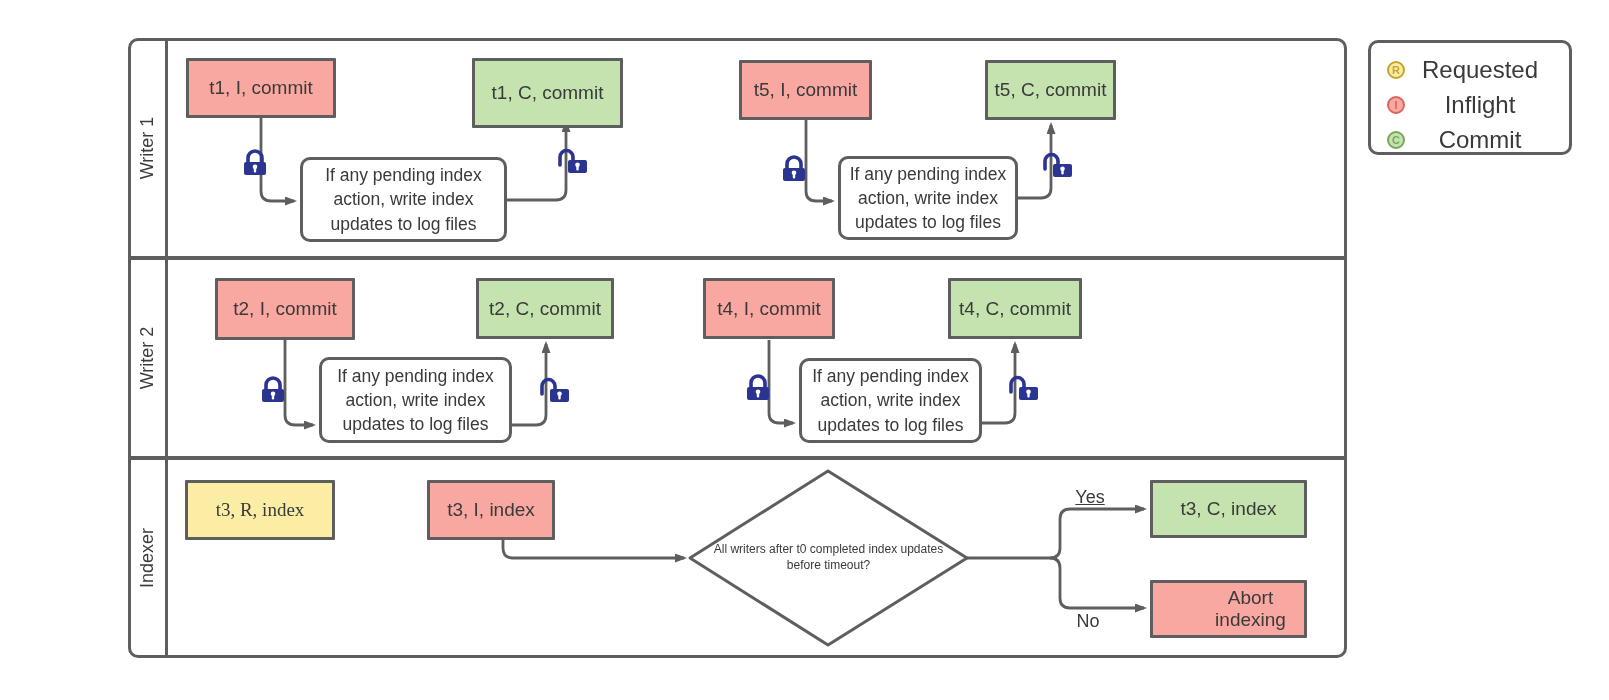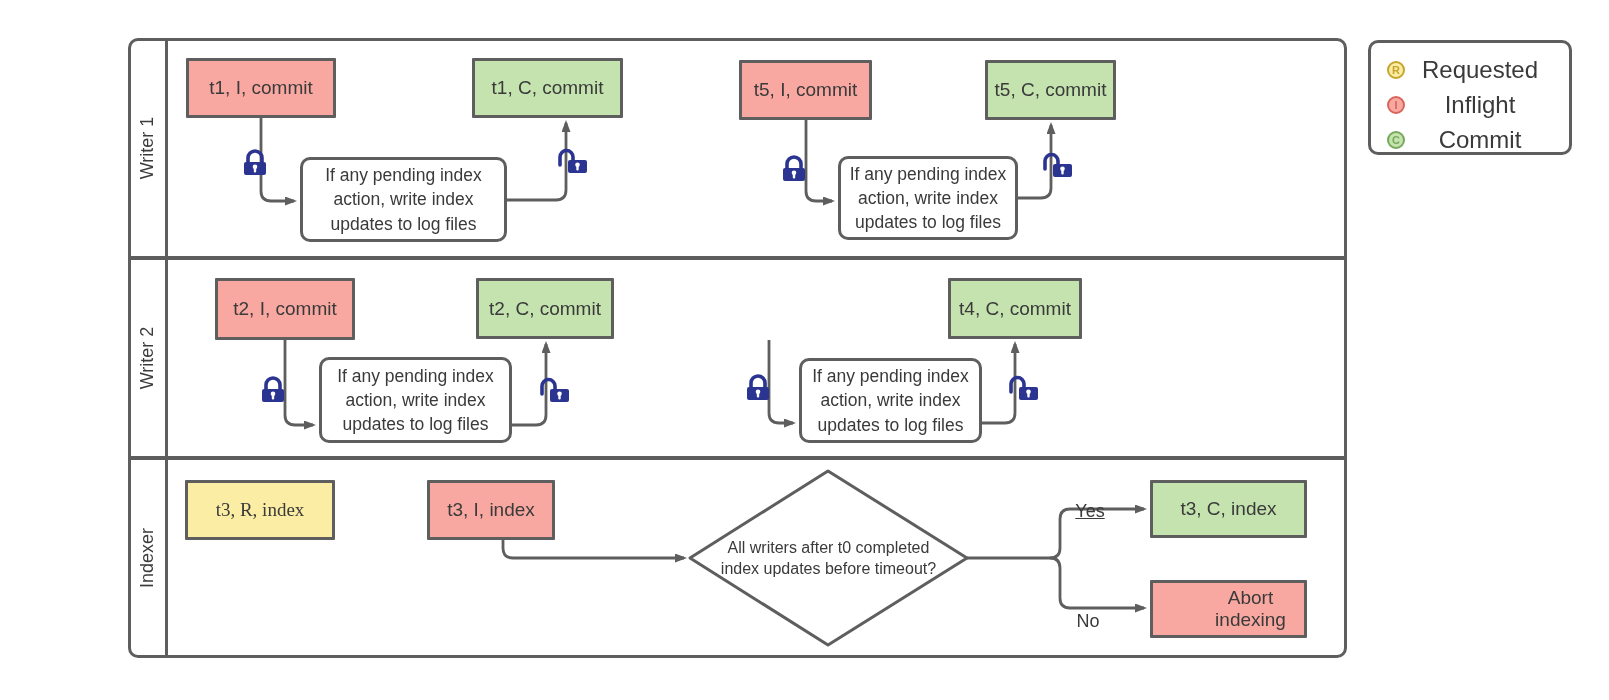--- a/index.html
+++ b/index.html
@@ -30,43 +30,43 @@
 
   
   .node{position:absolute;z-index:2;border:3px solid var(--c-border);border-radius:1px;
     box-sizing:border-box;display:flex;align-items:center;justify-content:center;
     text-align:center;font-size:19px;color:var(--c-text);}
   .fill-i{background:var(--c-inflight);} .fill-c{background:var(--c-commit);}
   .fill-r{background:var(--c-requested);font-family:Liberation Serif, serif;} .fill-w{background:#ffffff;}
   .proc{font-size:17.5px;line-height:1.38;border-radius:10px;padding:6px 3px;}
 
   .n-t1i{left:186px;top:58px;width:150px;height:60px;}
-  .n-t1c{left:472px;top:58px;width:151px;height:60px;}
+  .n-t1c{left:472px;top:58px;width:151px;height:70px;}
   .n-p1{left:300px;top:157px;width:207px;height:85px;}
   .n-t5i{left:739px;top:60px;width:133px;height:60px;}
   .n-t5c{left:985px;top:60px;width:131px;height:60px;}
   .n-p2{left:838px;top:156px;width:180px;height:84px;}
   .n-t2i{left:215px;top:278px;width:140px;height:62px;}
   .n-t2c{left:476px;top:278px;width:138px;height:61px;}
   .n-p3{left:319px;top:357px;width:193px;height:86px;}
   .n-t4i{left:703px;top:278px;width:132px;height:61px;}
   .n-t4c{left:948px;top:278px;width:134px;height:61px;}
   .n-p4{left:799px;top:358px;width:183px;height:85px;}
   .n-t3r{left:185px;top:480px;width:150px;height:60px;}
   .n-t3i{left:427px;top:480px;width:128px;height:60px;}
   .n-t3c{left:1150px;top:480px;width:157px;height:58px;}
   .n-abort{left:1150px;top:580px;width:157px;height:58px;padding-left:44px;}
 
   .diamond-text{position:absolute;z-index:2;left:712px;top:512px;width:233px;height:92px;
     display:flex;align-items:center;justify-content:center;text-align:center;
-    font-size:16px;line-height:1.32;color:var(--c-text);}
+    font-size:12px;line-height:1.32;color:var(--c-text);}
 
   .branch-label{position:absolute;z-index:2;width:44px;text-align:center;
     font-size:18px;color:var(--c-text);}
-  .bl-yes{left:1068px;top:501px;text-decoration:underline;} .bl-no{left:1066px;top:611px;}
+  .bl-yes{left:1068px;top:487px;text-decoration:underline;} .bl-no{left:1066px;top:611px;}
 
   
   .legend{position:absolute;left:1368px;top:40px;width:204px;height:115px;
     border:3px solid var(--c-border);border-radius:10px;box-sizing:border-box;
     background:#fff;padding:13px 14px 0 16px;display:flex;flex-direction:column;gap:7px;}
   .legend-row{display:flex;align-items:center;}
   .lg-circle{width:18px;height:18px;border-radius:50%;border:2px solid;box-sizing:border-box;
     display:flex;align-items:center;justify-content:center;font-size:11px;font-weight:bold;flex:0 0 auto;}
   .lg-r{background:var(--c-requested);border-color:var(--c-requested_badge);color:var(--c-requested_badge);}
   .lg-i{background:var(--c-inflight);border-color:var(--c-inflight_badge);color:var(--c-inflight_badge);}
@@ -136,20 +136,21 @@
   <div class="node fill-i n-t1i">t1, I, commit</div>
   <div class="node fill-c n-t1c">t1, C, commit</div>
   <div class="node fill-w proc n-p1">If any pending index action, write index updates to log files</div>
   <div class="node fill-i n-t5i">t5, I, commit</div>
   <div class="node fill-c n-t5c">t5, C, commit</div>
   <div class="node fill-w proc n-p2">If any pending index action, write index updates to log files</div>
 
   <div class="node fill-i n-t2i">t2, I, commit</div>
   <div class="node fill-c n-t2c">t2, C, commit</div>
   <div class="node fill-w proc n-p3">If any pending index action, write index updates to log files</div>
+  <div class="node fill-i n-t4i">t4, I, commit</div>
   <div class="node fill-c n-t4c">t4, C, commit</div>
   <div class="node fill-w proc n-p4">If any pending index action, write index updates to log files</div>
 
   <div class="node fill-r n-t3r">t3, R, index</div>
   <div class="node fill-i n-t3i">t3, I, index</div>
   <div class="diamond-text">All writers after t0 completed index updates before timeout?</div>
   <div class="branch-label bl-yes">Yes</div>
   <div class="branch-label bl-no">No</div>
   <div class="node fill-c n-t3c">t3, C, index</div>
   <div class="node fill-i n-abort">Abort indexing</div>

